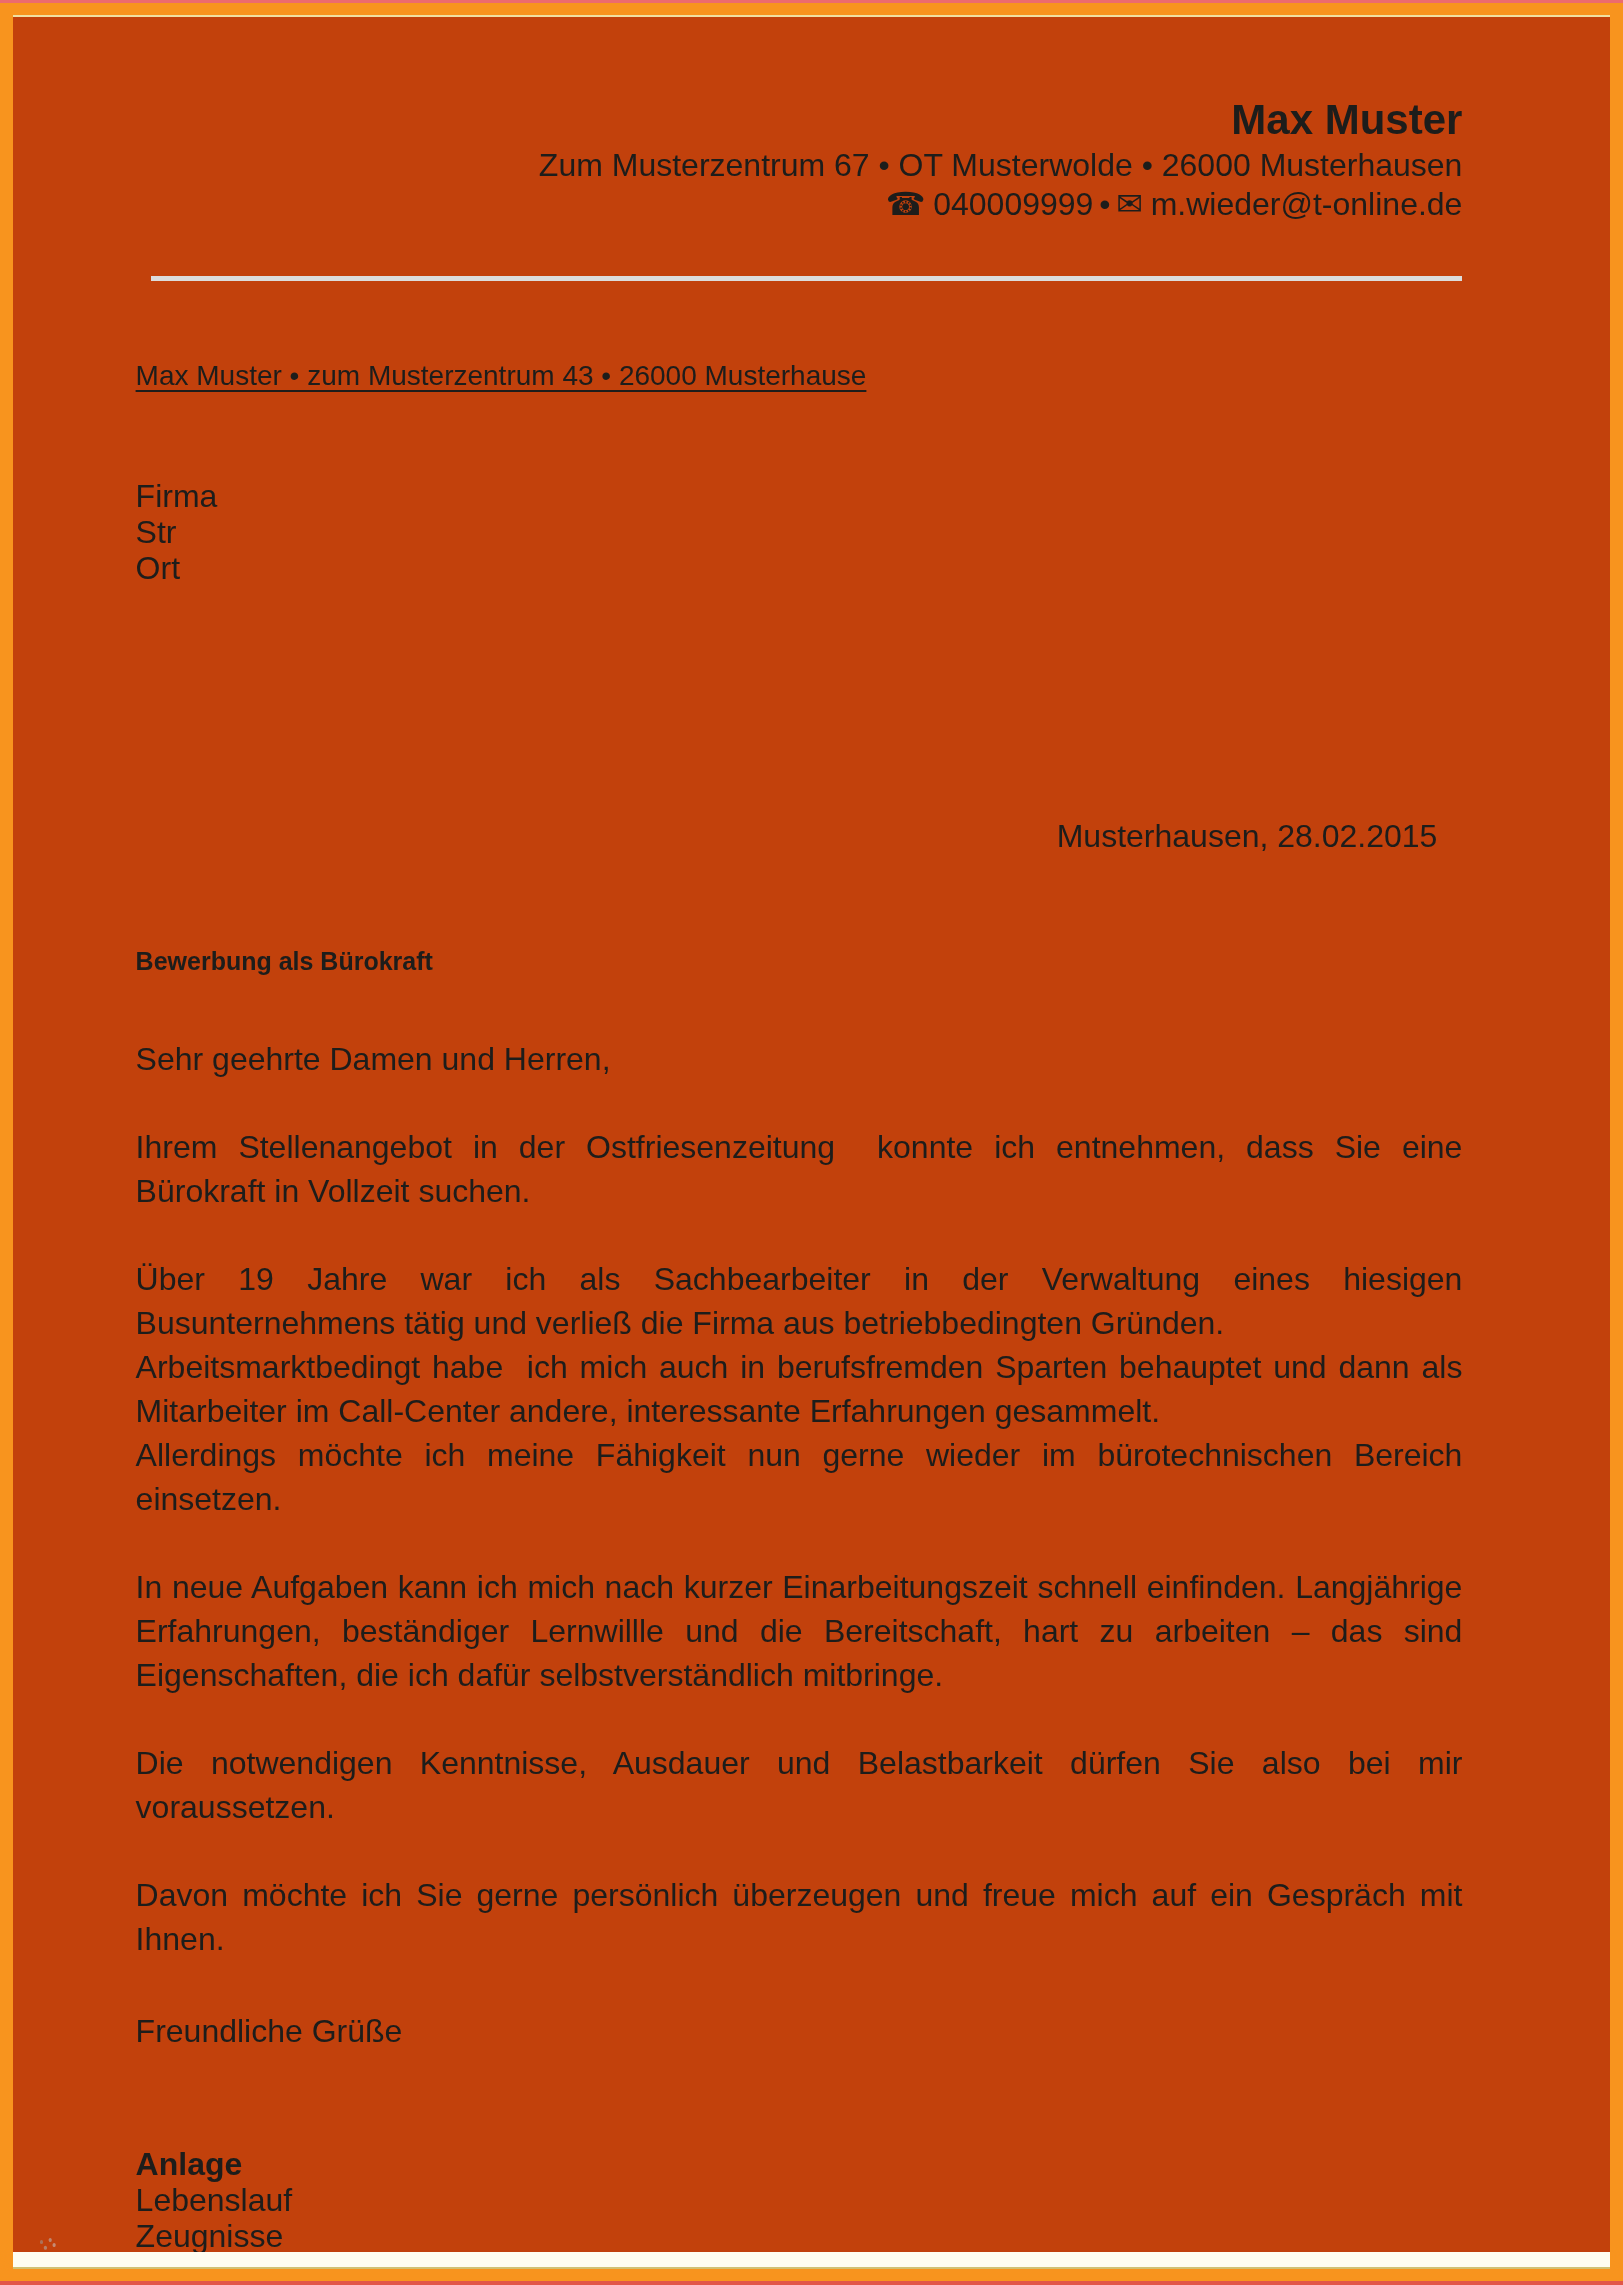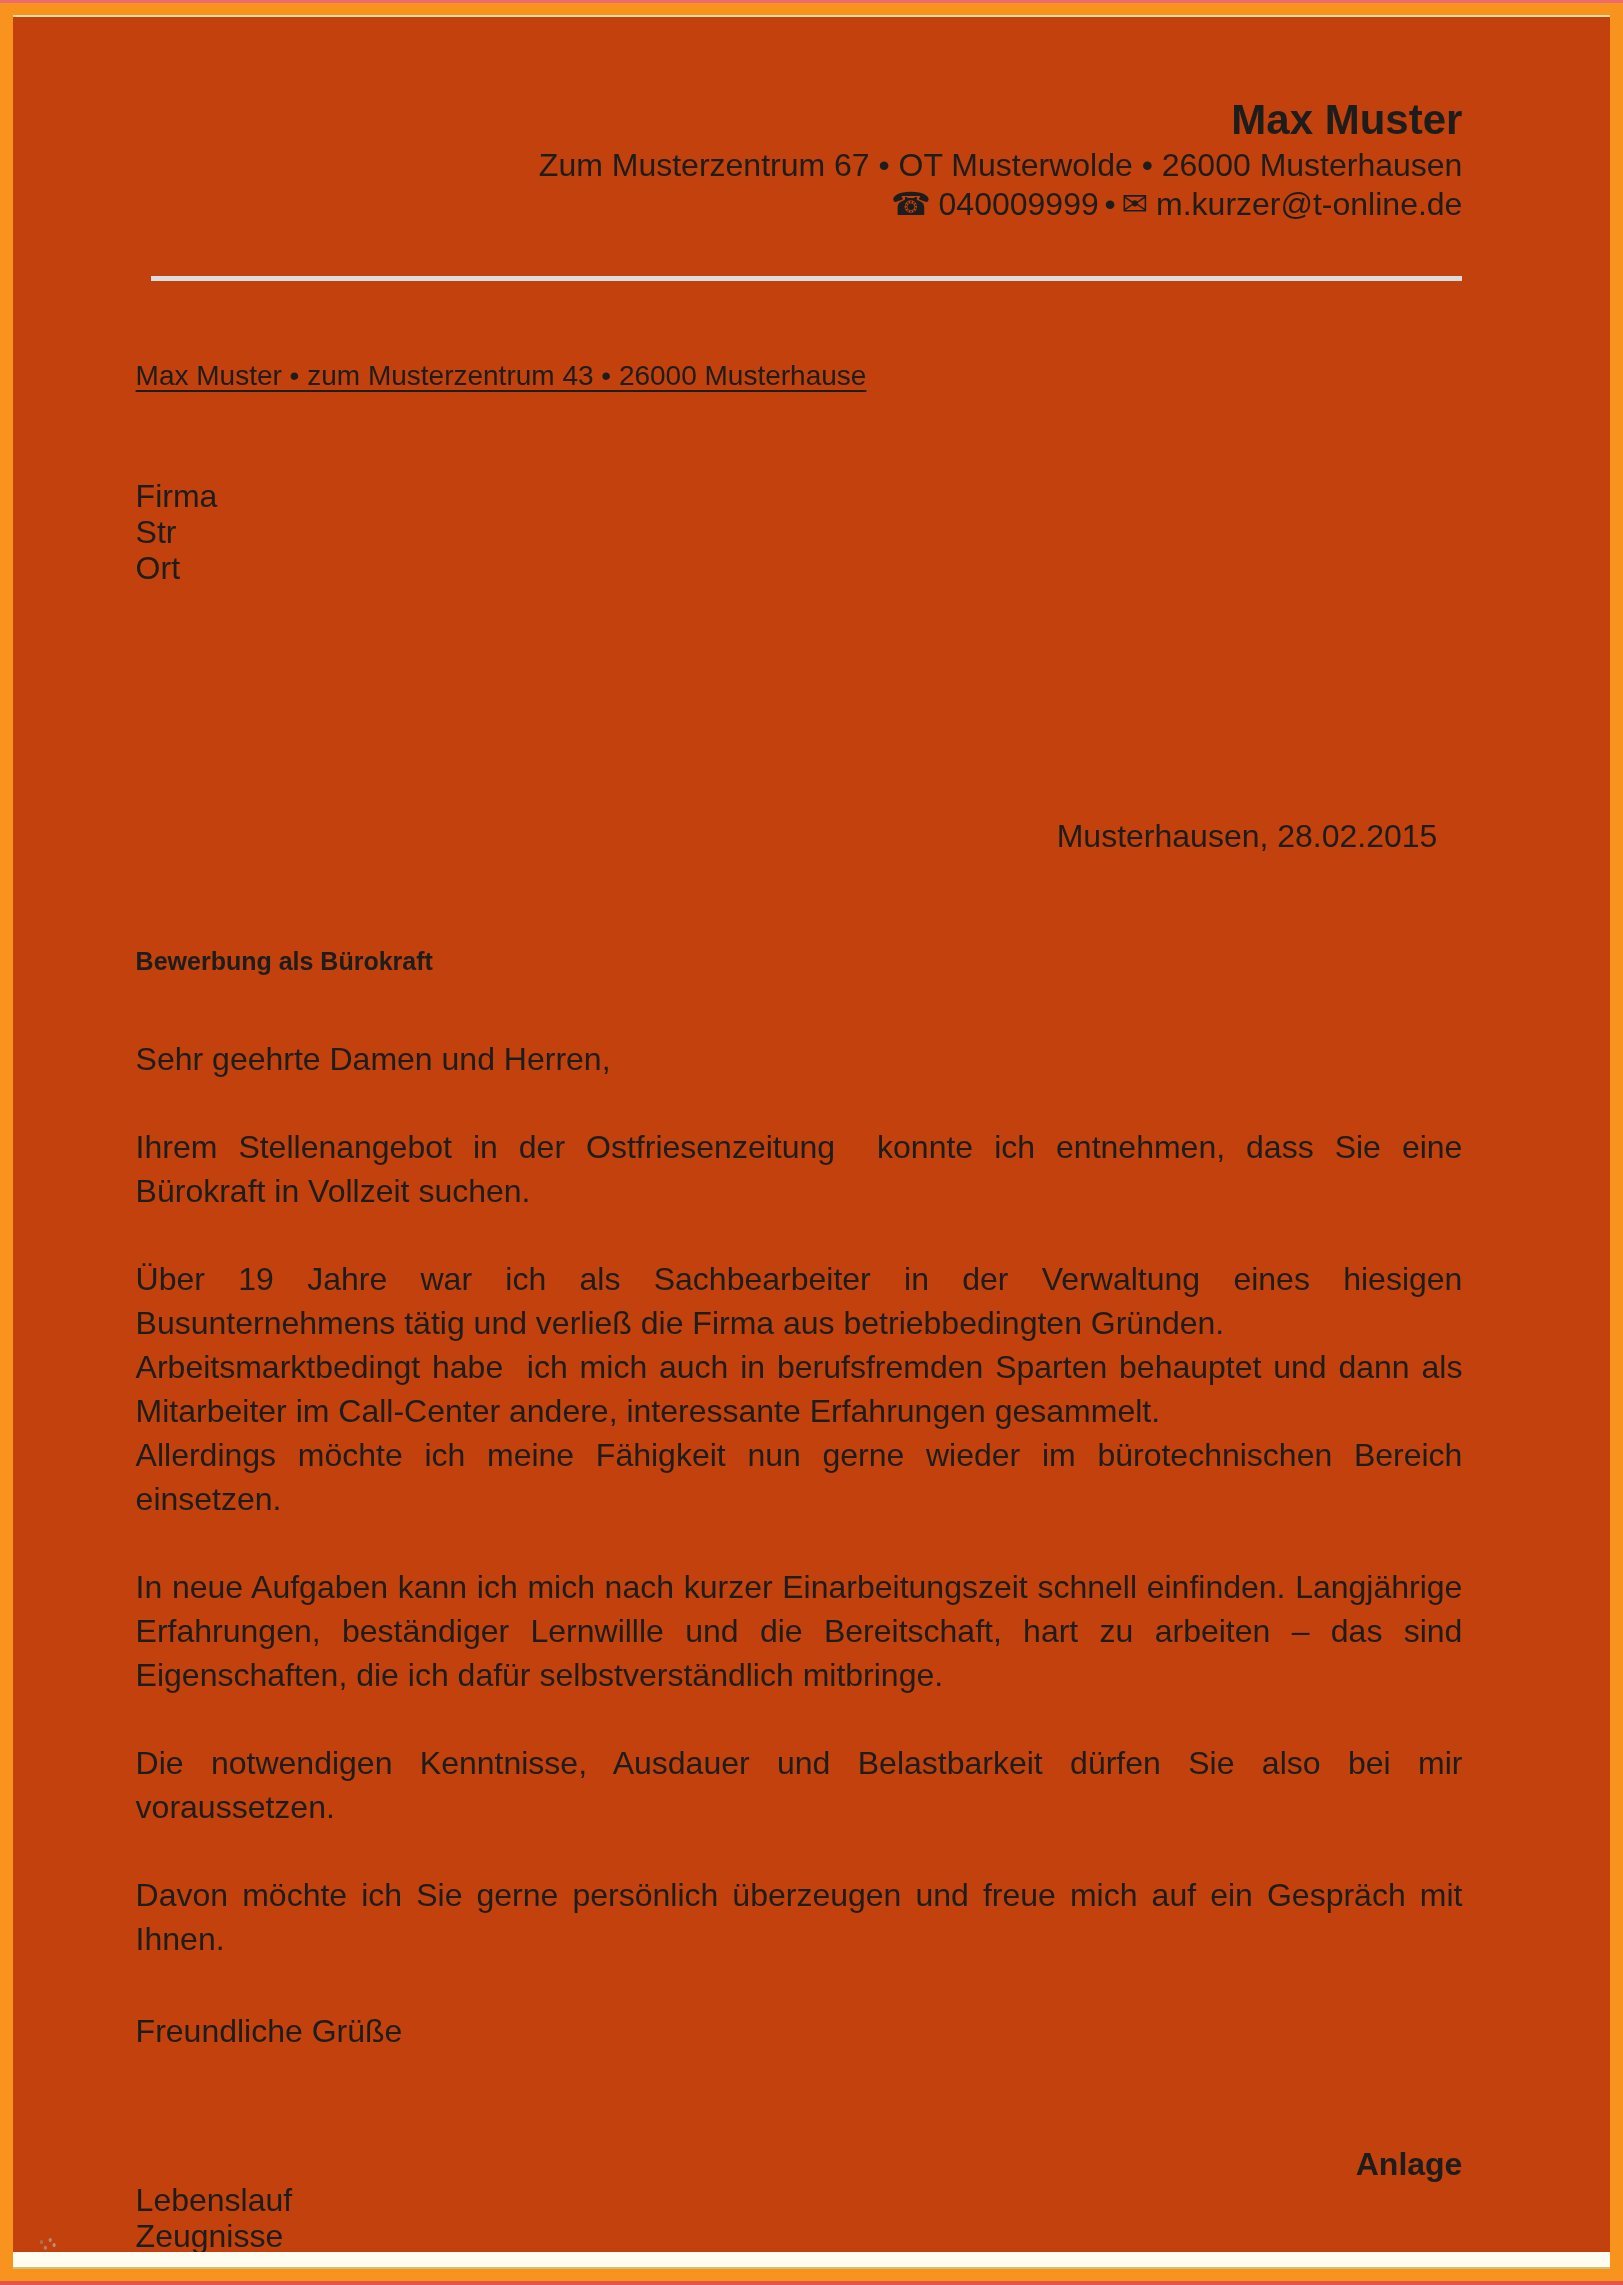--- a/index.html
+++ b/index.html
@@ -58,21 +58,21 @@
   .subject { margin-top: 81px; font-weight: bold; font-size: 25px; }
 
   .salutation { margin-top: 54px; }
 
   .para { margin-top: 44px; }
   .pline { text-align: justify; white-space: pre-wrap; }
 
   .closing { margin-top: 48px; }
 
   .enclosure { margin-top: 93px; line-height: 36px; }
-  .enc-head { font-weight: bold; text-align: right; }
+  .enc-head { font-weight: bold; }
 
   
   .artifact {
     position: absolute;
     left: 27px; top: 2223px;
     width: 3.9px; height: 3.9px;
     background: #9a9a9a;
     border-radius: 50%;
     opacity: 0.55;
     box-shadow: 8.7px -1.9px 0 #bdbdbd, 12.6px 2.9px 0 #c9c9c9, 3.9px 5.8px 0 #b3b3b3;
@@ -85,21 +85,21 @@
   <div class="edge-top"></div>
   <div class="edge-bottom"></div>
 
   <div class="paper">
     <div class="content">
 
       <header class="letter-header">
         <div class="name">Max Muster</div>
         <div class="addr">Zum Musterzentrum 67 • OT Musterwolde • 26000 Musterhausen</div>
         <div class="contact">
-          <span class="icon">☎</span><span>040009999</span><span class="contact-sep">•</span><span class="icon">✉</span><span>m.kurzer@t-online.de</span>
+          <span class="icon">☎</span><span>040009999</span><span class="contact-sep">•</span><span class="icon">✉</span><span>m.wieder@t-online.de</span>
         </div>
       </header>
 
       <div class="rule"></div>
 
       <div class="sender-line">Max Muster • zum Musterzentrum 43 • 26000 Musterhause</div>
 
       <div class="recipient">
         <div>Firma</div>
         <div>Str</div>

